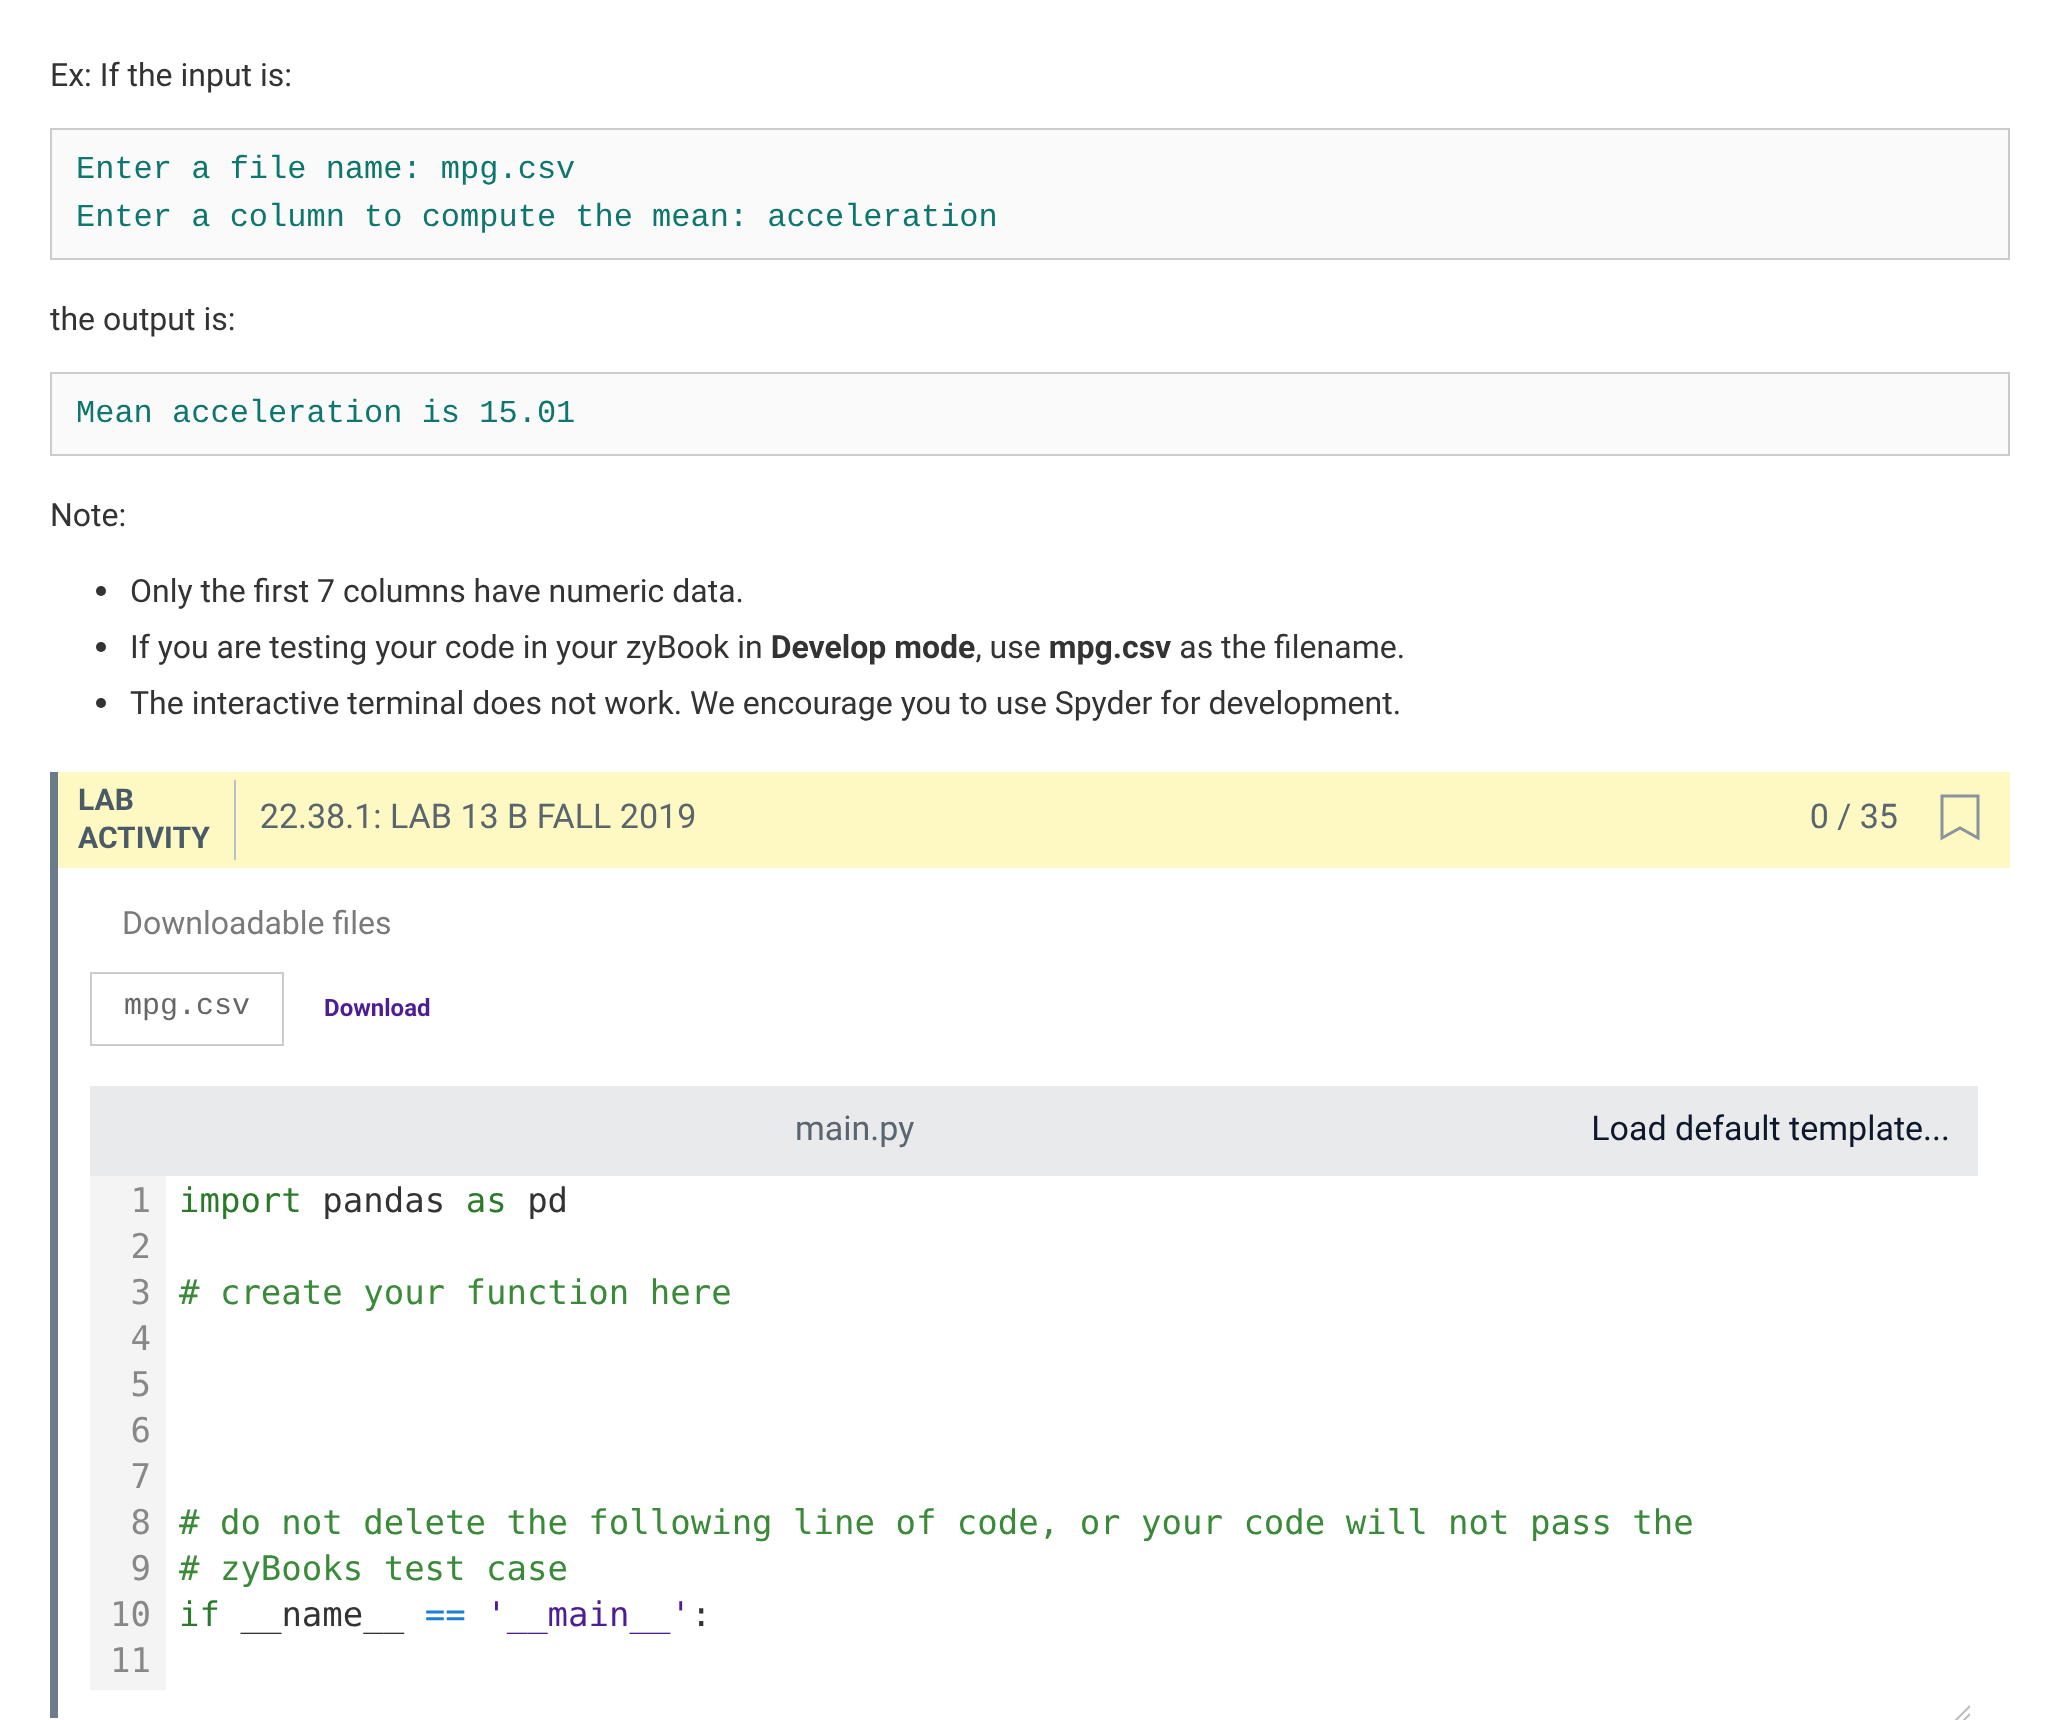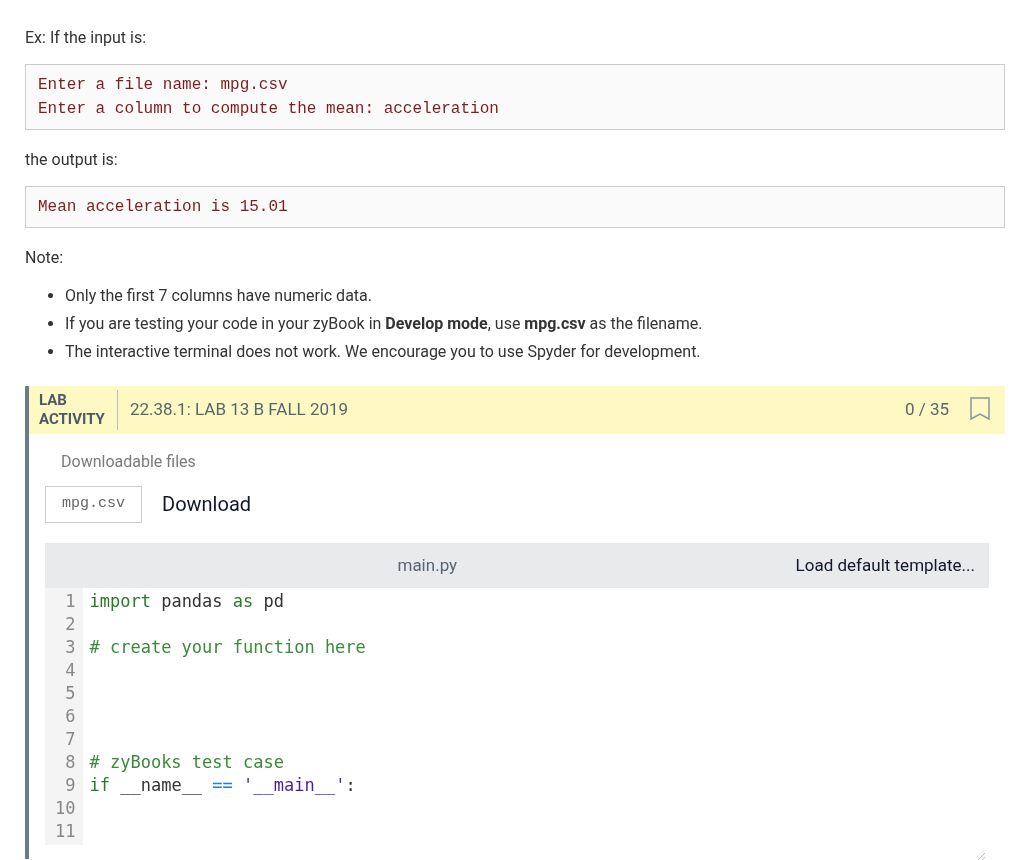--- a/index.html
+++ b/index.html
@@ -11,21 +11,21 @@
     color: #333;
     line-height: 1.5;
   }
   .intro-text { margin: 6px 0 14px 0; }
   .code-box {
     background: #fafafa;
     border: 1px solid #ccc;
     padding: 8px 12px;
     font-family: "Courier New", Courier, monospace;
     font-size: 16px;
-    color: #7f1d1d;
+    color: #0f766e;
     white-space: pre;
     margin-bottom: 18px;
   }
   ul.note-list { margin: 10px 0 22px 0; padding-left: 40px; }
   ul.note-list li { margin: 4px 0; }
   ul.note-list li::marker { color: #333; }
 
   .lab-container {
     border-left: 4px solid #6b7b89;
     background: #fff;
@@ -69,23 +69,23 @@
   .download-row { display: flex; align-items: center; gap: 20px; margin-bottom: 20px; }
   .file-chip {
     border: 1px solid #ccc;
     background: #fff;
     padding: 6px 16px;
     font-family: "Courier New", Courier, monospace;
     font-size: 15px;
     color: #666;
   }
   .download-link {
-    color: #0f172a;
-    font-weight: 400;
-    font-size: 20px;
+    color: #4c1d95;
+    font-weight: 700;
+    font-size: 12px;
     cursor: pointer;
   }
 
   .editor-wrap { margin: 0; }
   .editor-header {
     background: #e8eaec;
     display: flex;
     align-items: flex-end;
     padding: 10px 14px;
   }
@@ -213,20 +213,21 @@
             <div>11</div>
           </div>
         <div class="code-lines" id="code-lines">
             <div class="line"><span class="tok-kw">import</span> <span class="tok-mod">pandas</span> <span class="tok-kw">as</span> <span class="tok-mod">pd</span></div>
             <div class="line"></div>
             <div class="line"><span class="tok-cmt"># create your function here</span></div>
             <div class="line"></div>
             <div class="line"></div>
             <div class="line"></div>
             <div class="line"></div>
+            <div class="line"><span class="tok-cmt"># do not delete the following line of code, or your code will not pass the</span></div>
             <div class="line"><span class="tok-cmt"># zyBooks test case</span></div>
             <div class="line"><span class="tok-kw">if</span> <span class="tok-id">__name__</span> <span class="tok-eq">==</span> <span class="tok-str">'__main__'</span><span class="tok-pun">:</span></div>
           </div>
       </div>
       <div class="resize-grip">
         <svg width="12" height="12" viewBox="0 0 12 12">
           <line x1="2" y1="12" x2="12" y2="2" stroke="#bbb" stroke-width="1"></line>
           <line x1="6" y1="12" x2="12" y2="6" stroke="#bbb" stroke-width="1"></line>
           <line x1="10" y1="12" x2="12" y2="10" stroke="#bbb" stroke-width="1"></line>
         </svg>

